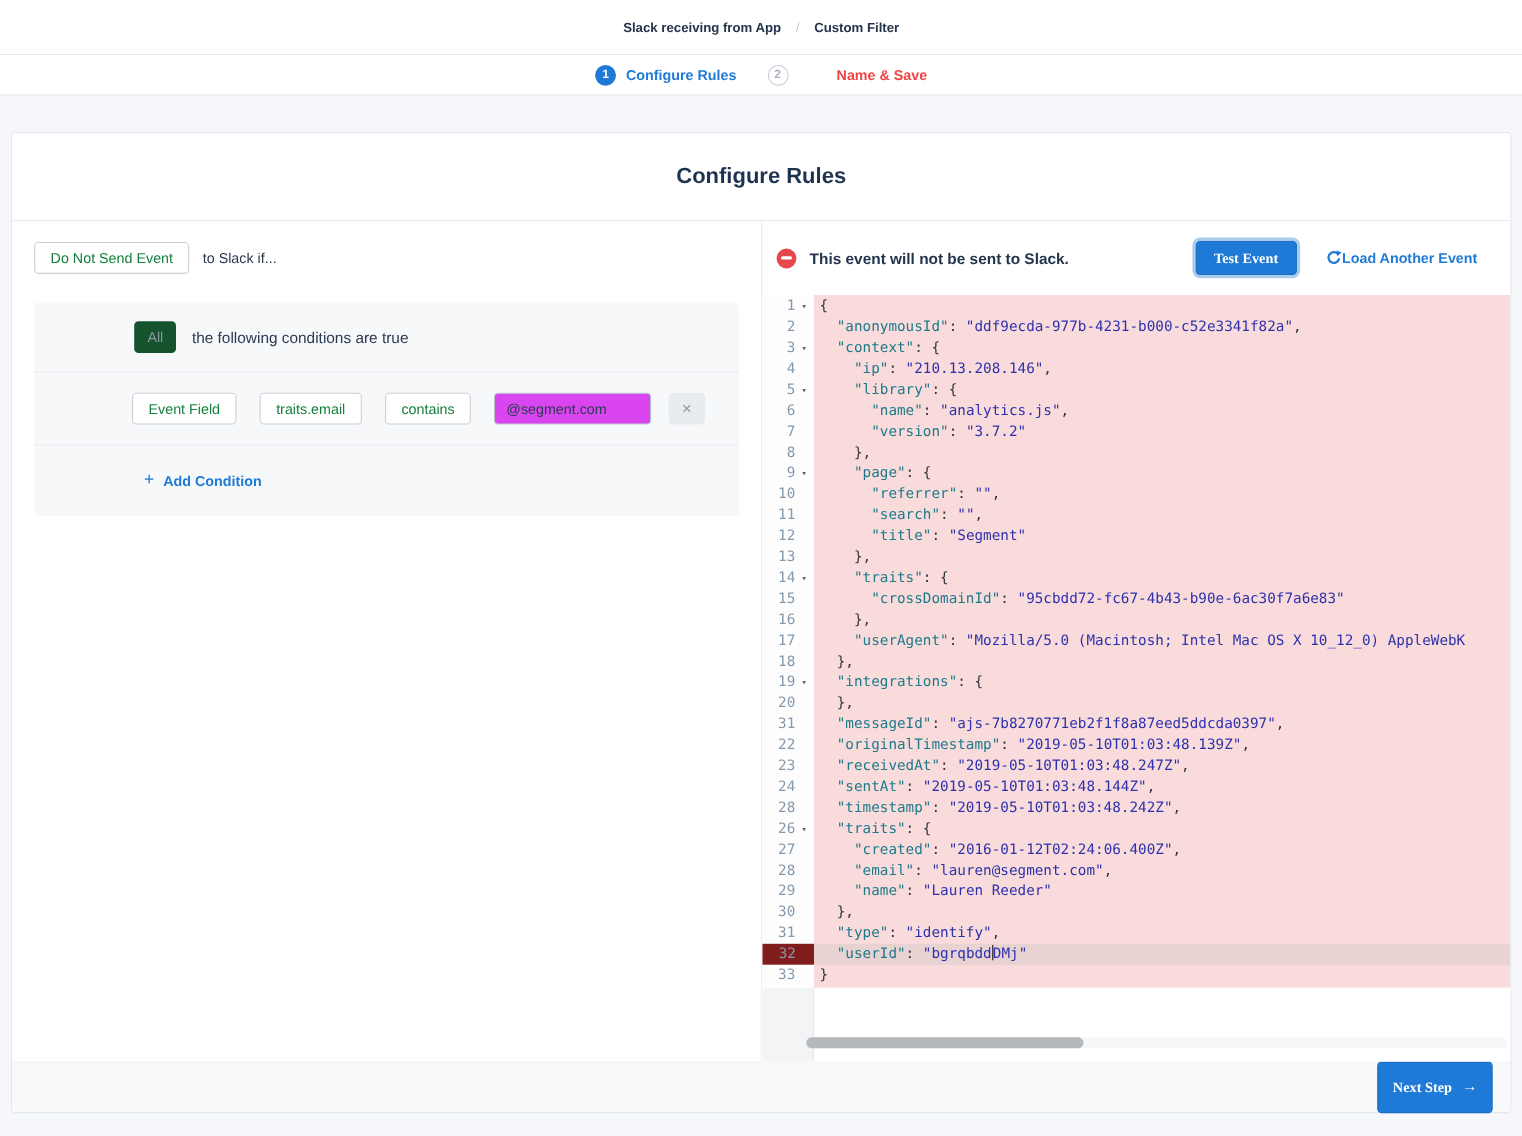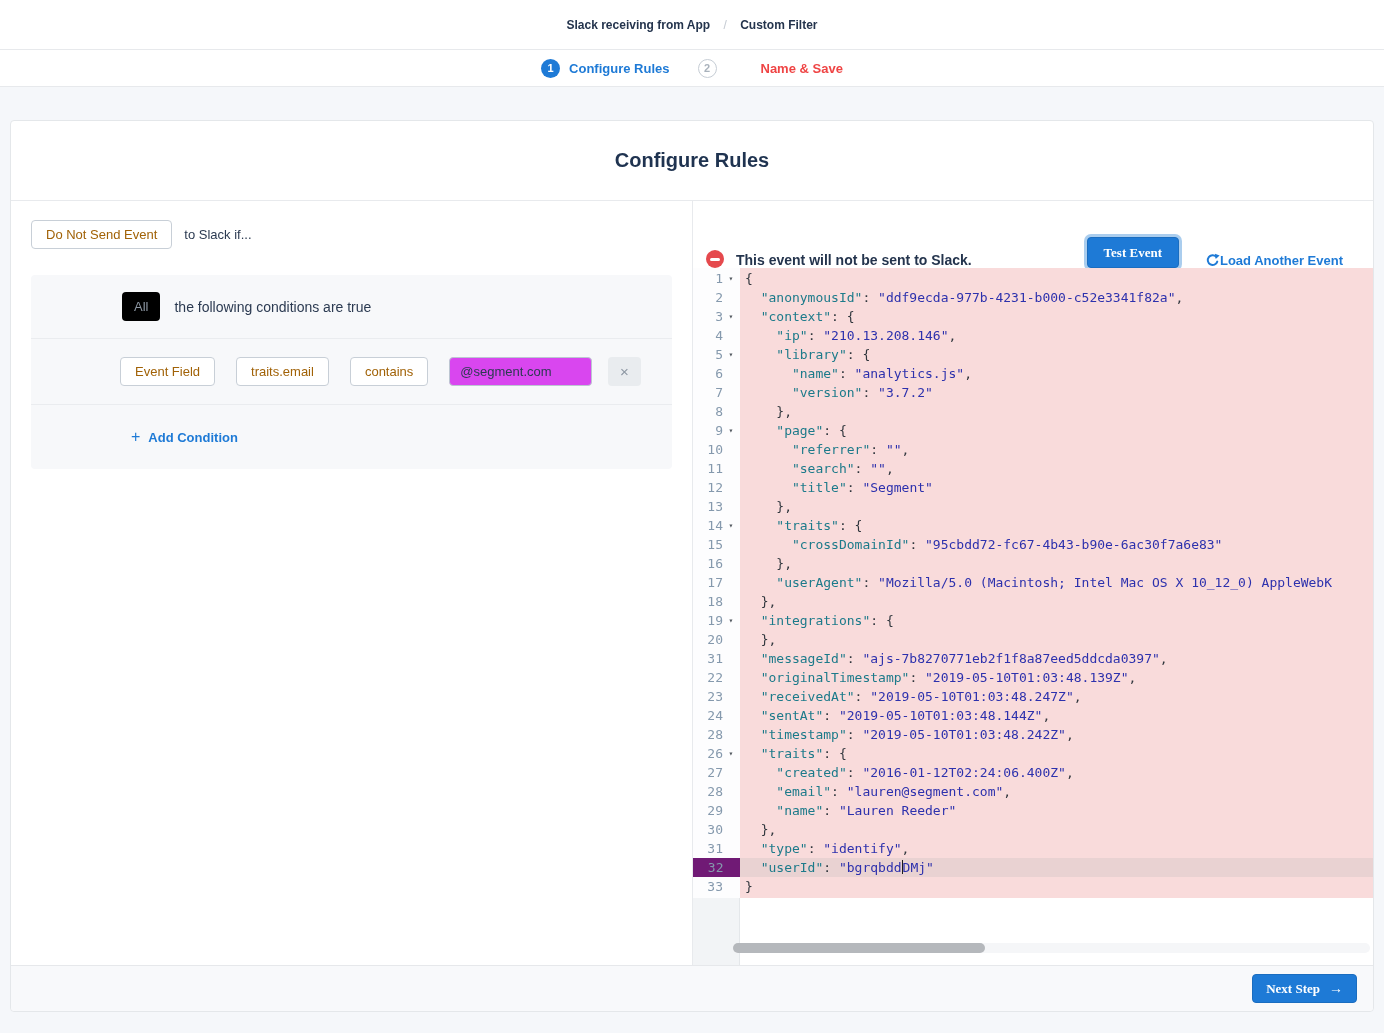--- a/index.html
+++ b/index.html
@@ -45,51 +45,51 @@
     display:flex; align-items:center; justify-content:center;
     font-size:20px; font-weight:bold; color:#1f3350;
   }
   .panels { display:flex; flex:1; min-height:0; }
 
   
   .left-panel { width:682px; flex-shrink:0; border-right:1px solid #e8eaed; padding:19px 20px 0 20px; }
   .action-row { display:flex; align-items:center; }
   .btn {
     background:#fff; border:1px solid #c8cfd7; border-radius:4px;
-    height:29px; padding:0 14px; font-size:13px; color:#a16207;
+    height:29px; padding:0 14px; font-size:13px; color:#15803d;
     font-family:inherit; cursor:pointer;
   }
   .action-suffix { margin-left:12px; font-size:13px; color:#2b3a51; }
 
   .conditions-group { margin-top:26px; background:#f7f8fa; border-radius:4px; }
   .cond-row { display:flex; align-items:center; }
   .cond-row.head { height:64px; padding-left:91px; border-bottom:1px solid #eaecef; }
   .chip {
-    background:#000000; border:none; color:#8d97a3; font-size:13px;
+    background:#14532d; border:none; color:#8d97a3; font-size:13px;
     height:29px; padding:0 12px; border-radius:4px; font-family:inherit; cursor:pointer;
   }
   .cond-text { margin-left:14px; font-size:14px; color:#2b3a51; }
   .cond-row.condition { height:66px; padding-left:89px; border-bottom:1px solid #eaecef; }
   .cond-row.condition .btn { margin-right:21px; }
   .value-input {
     width:143px; height:29px; border:1px solid #bcc6d1; border-radius:4px;
     padding:0 10px; font-size:13px; color:#2b3a51; font-family:inherit; background:#d946ef;
   }
   .remove-btn {
     margin-left:auto; margin-right:31px; width:33px; height:29px;
     background:#e9ecef; border:none; border-radius:4px; color:#8d97a3;
     font-size:15px; line-height:1; cursor:pointer;
   }
   .cond-row.add { height:64px; padding-left:100px; }
   .add-link { display:flex; align-items:center; gap:8px; color:#1e7ad6; font-size:13px; font-weight:bold; cursor:pointer; }
   .add-link .plus { font-size:16px; font-weight:normal; line-height:1; }
 
   
   .right-panel { flex:1; display:flex; flex-direction:column; min-width:0; }
-  .preview-header { height:67px; flex-shrink:0; display:flex; align-items:flex-end; padding:0 30px 0 13px; }
+  .preview-header { height:67px; flex-shrink:0; display:flex; align-items:center; padding:0 30px 0 13px; }
   .minus-icon { width:18px; height:18px; border-radius:50%; background:#e5494d; position:relative; flex-shrink:0; }
   .minus-icon::after {
     content:""; position:absolute; left:4px; top:7.5px; width:10px; height:3px;
     border-radius:1.5px; background:#fff;
   }
   .preview-title { margin-left:12px; font-size:14px; font-weight:bold; color:#24344d; }
   .primary-btn {
     background:#1e7ad6; border:1px solid #1a6dc0; color:#fff; font-size:13px; font-weight:bold;
     border-radius:4px; height:31px; padding:0 16px; font-family:Liberation Serif, serif; cursor:pointer;
   }
@@ -102,21 +102,21 @@
   .editor-main { display:flex; height:630px; flex-shrink:0; }
   .gutter-col { width:47px; flex-shrink:0; background:#fdfdfe; padding-top:1px; }
   .code-col { flex:1; min-width:0; background:#f9dbdb; overflow:hidden; padding-top:1px; }
   .editor-bottom { flex:1; display:flex; }
   .gutter-filler { width:47px; flex-shrink:0; background:#f2f4f6; border-right:1px solid #e4e7ea; }
   .editor-bottom .rest { flex:1; background:#fff; }
 
   .gl { height:19px; display:flex; align-items:center; font-family:"DejaVu Sans Mono", monospace; font-size:13px; }
   .gl .ln { width:30px; text-align:right; color:#8599ad; }
   .gl .fold { width:16px; text-align:center; font-size:8px; color:#52585f; cursor:pointer; }
-  .gl.active { background:#701a75;justify-content:center; }
+  .gl.active { background:#7f1d1d;justify-content:center; }
   .cl {
     height:19px; line-height:19px; padding-left:5px;
     font-family:"DejaVu Sans Mono", monospace; font-size:13px;
     white-space:pre; color:#30363d;
   }
   .cl.active { background:#e9d2d2; }
   .cl .k { color:#1c7a8a; }
   .cl .s { color:#2d31ad; }
   .cur { display:inline-block; width:1px; height:14px; background:#1c1c1c; vertical-align:-2px; }
 
@@ -125,21 +125,21 @@
     background:#f5f6f8; border-radius:5px;
   }
   .hthumb { width:252px; height:10px; border-radius:5px; background:#b5b8bc; cursor:pointer; }
 
   
   .card-footer {
     height:46px; flex-shrink:0; border-top:1px solid #e6e8eb; background:#f8f9fb;
     display:flex; align-items:center; justify-content:flex-end; padding-right:16px;
     border-radius:0 0 4px 4px;
   }
-  .next-btn { display:flex; align-items:center; gap:9px; height:29px; padding:0 13px; }
+  .next-btn { display:flex; align-items:center; gap:9px; height:47px; padding:0 13px; }
   .next-btn .arrow { font-size:14px; line-height:1; }
 </style>
 </head>
 <body>
 
 <header class="topbar">
   <div class="crumbs">
     <span class="crumb-link">Slack receiving from App</span>
     <span class="sep">/</span>
     <span>Custom Filter</span>

